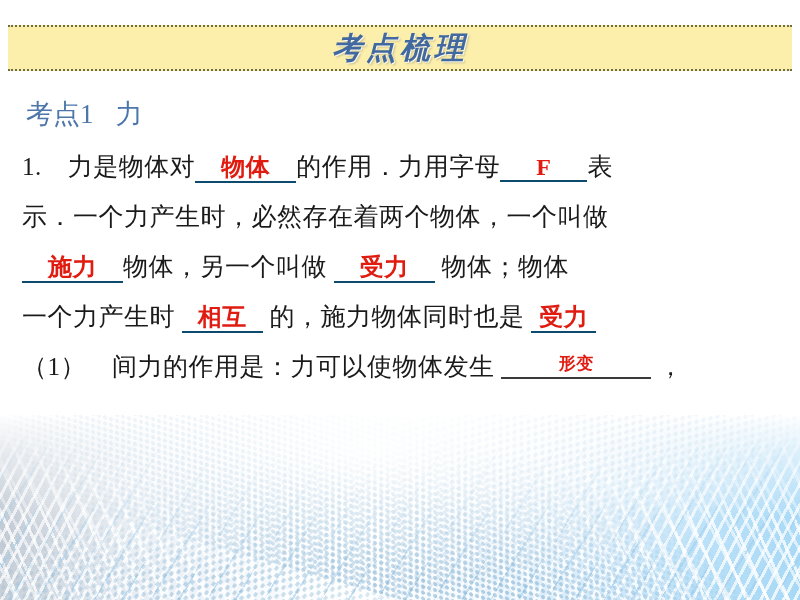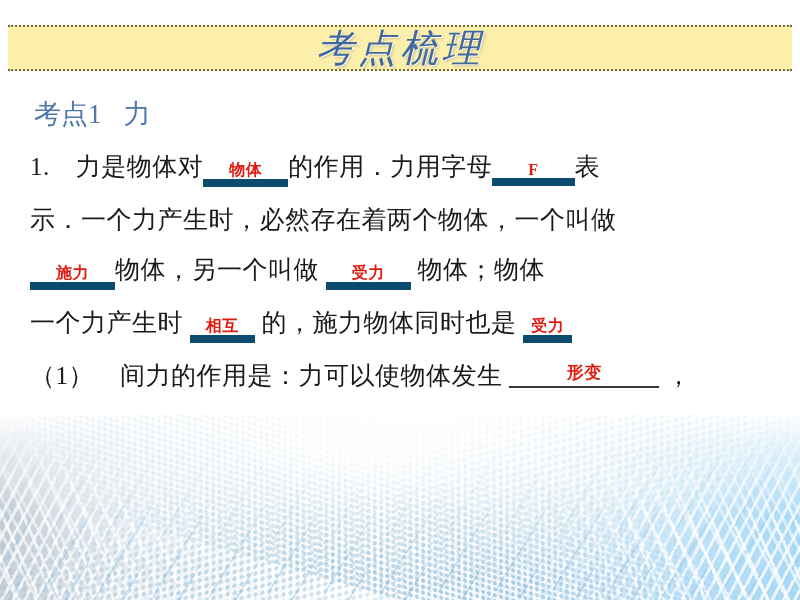--- a/index.html
+++ b/index.html
@@ -126,37 +126,37 @@
     background: #fceeab;
     border-top: 2px dotted #6c6c48;
     border-bottom: 2px dotted #6c6c48;
     box-sizing: border-box;
     display: flex;
     align-items: center;
     justify-content: center;
   }
   .banner-title {
     font-family: "DejaVu Serif", "Liberation Serif", serif;
-    font-size: 38px;
-    font-weight: normal;
+    font-size: 30px;
+    font-weight: bold;
     font-style: italic;
     letter-spacing: 4px;
     color: #41699f;
     text-shadow: 1px 1px 0 rgba(255,255,255,.85), 2px 2px 2px rgba(120,120,90,.35);
     line-height: 1;
     white-space: nowrap;
   }
 
   
   .content {
     position: absolute;
     left: 0;
     top: 100px;
     right: 0;
-    padding: 0 30px;
+    padding: 0 22px;
     box-sizing: border-box;
   }
   .section-heading {
     font-family: "Liberation Serif", "DejaVu Serif", serif;
     font-size: 27px;
     color: #4d77ab;
     line-height: 1.1;
     margin: 0 0 12px 4px;
     white-space: nowrap;
   }
@@ -169,24 +169,24 @@
     margin: 0;
     white-space: nowrap;
     letter-spacing: .5px;
   }
   p.line .indent { display: inline-block; width: 26px; }
 
   
   .ans {
     color: #e01b10;
     font-weight: bold;
-    border-bottom: 8px solid #0c4a6e;
+    border-bottom: 2px solid #0c4a6e;
     padding: 0 4px;
     font-family: "DejaVu Sans", "Liberation Sans", sans-serif;
-    font-size: 16px;
+    font-size: 24px;
   }
   .ans.pad-lg { padding: 0 26px; }
   .ans.pad-md { padding: 0 16px; }
   .ans.pad-sm { padding: 0 8px; }
   .ans.serif {
     font-family: "Liberation Serif", "DejaVu Serif", serif;
     font-weight: bold;
     padding: 0 36px;
   }
   

